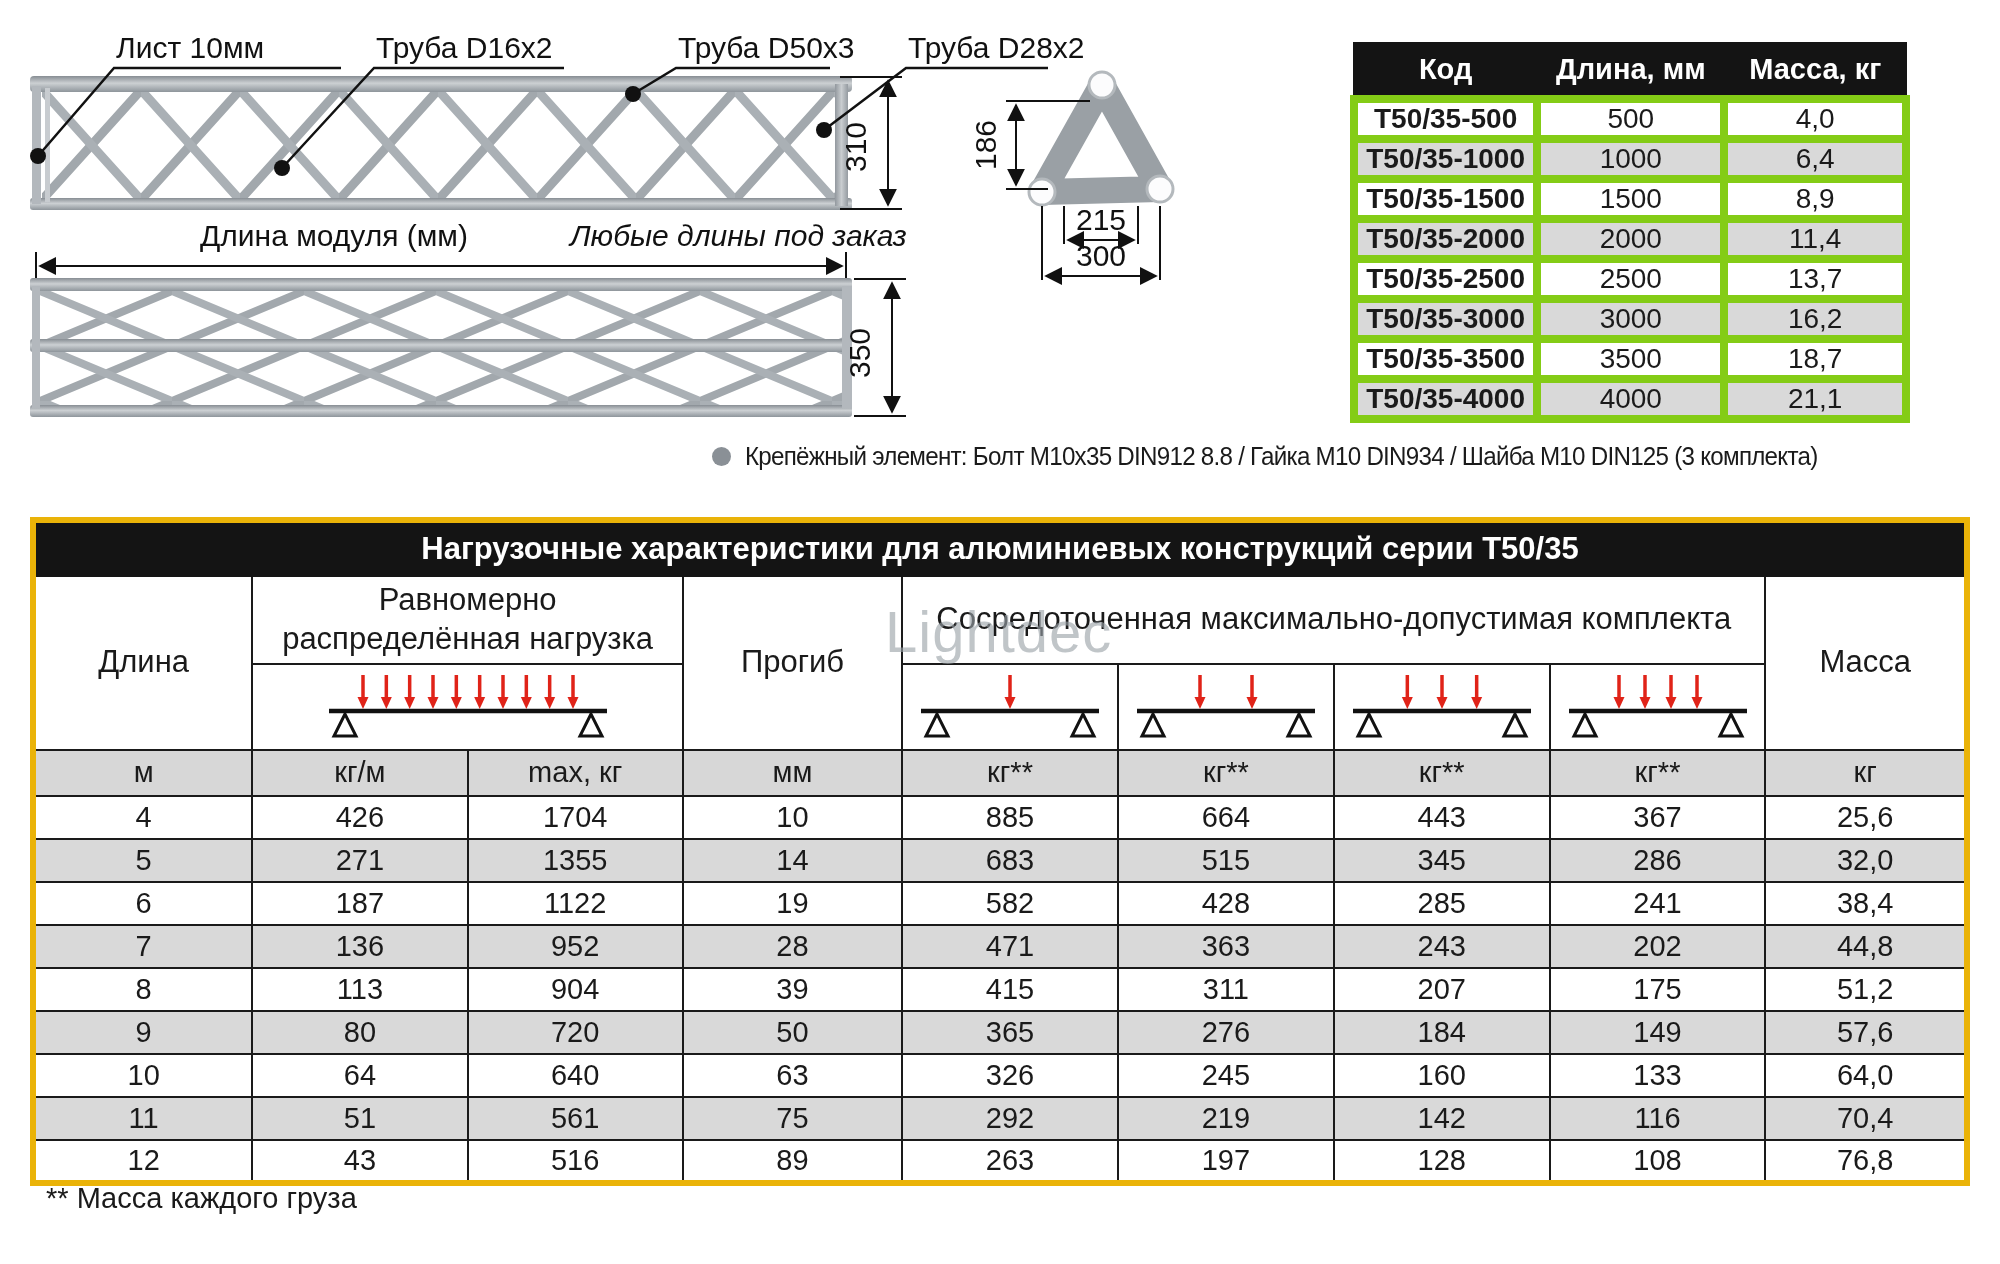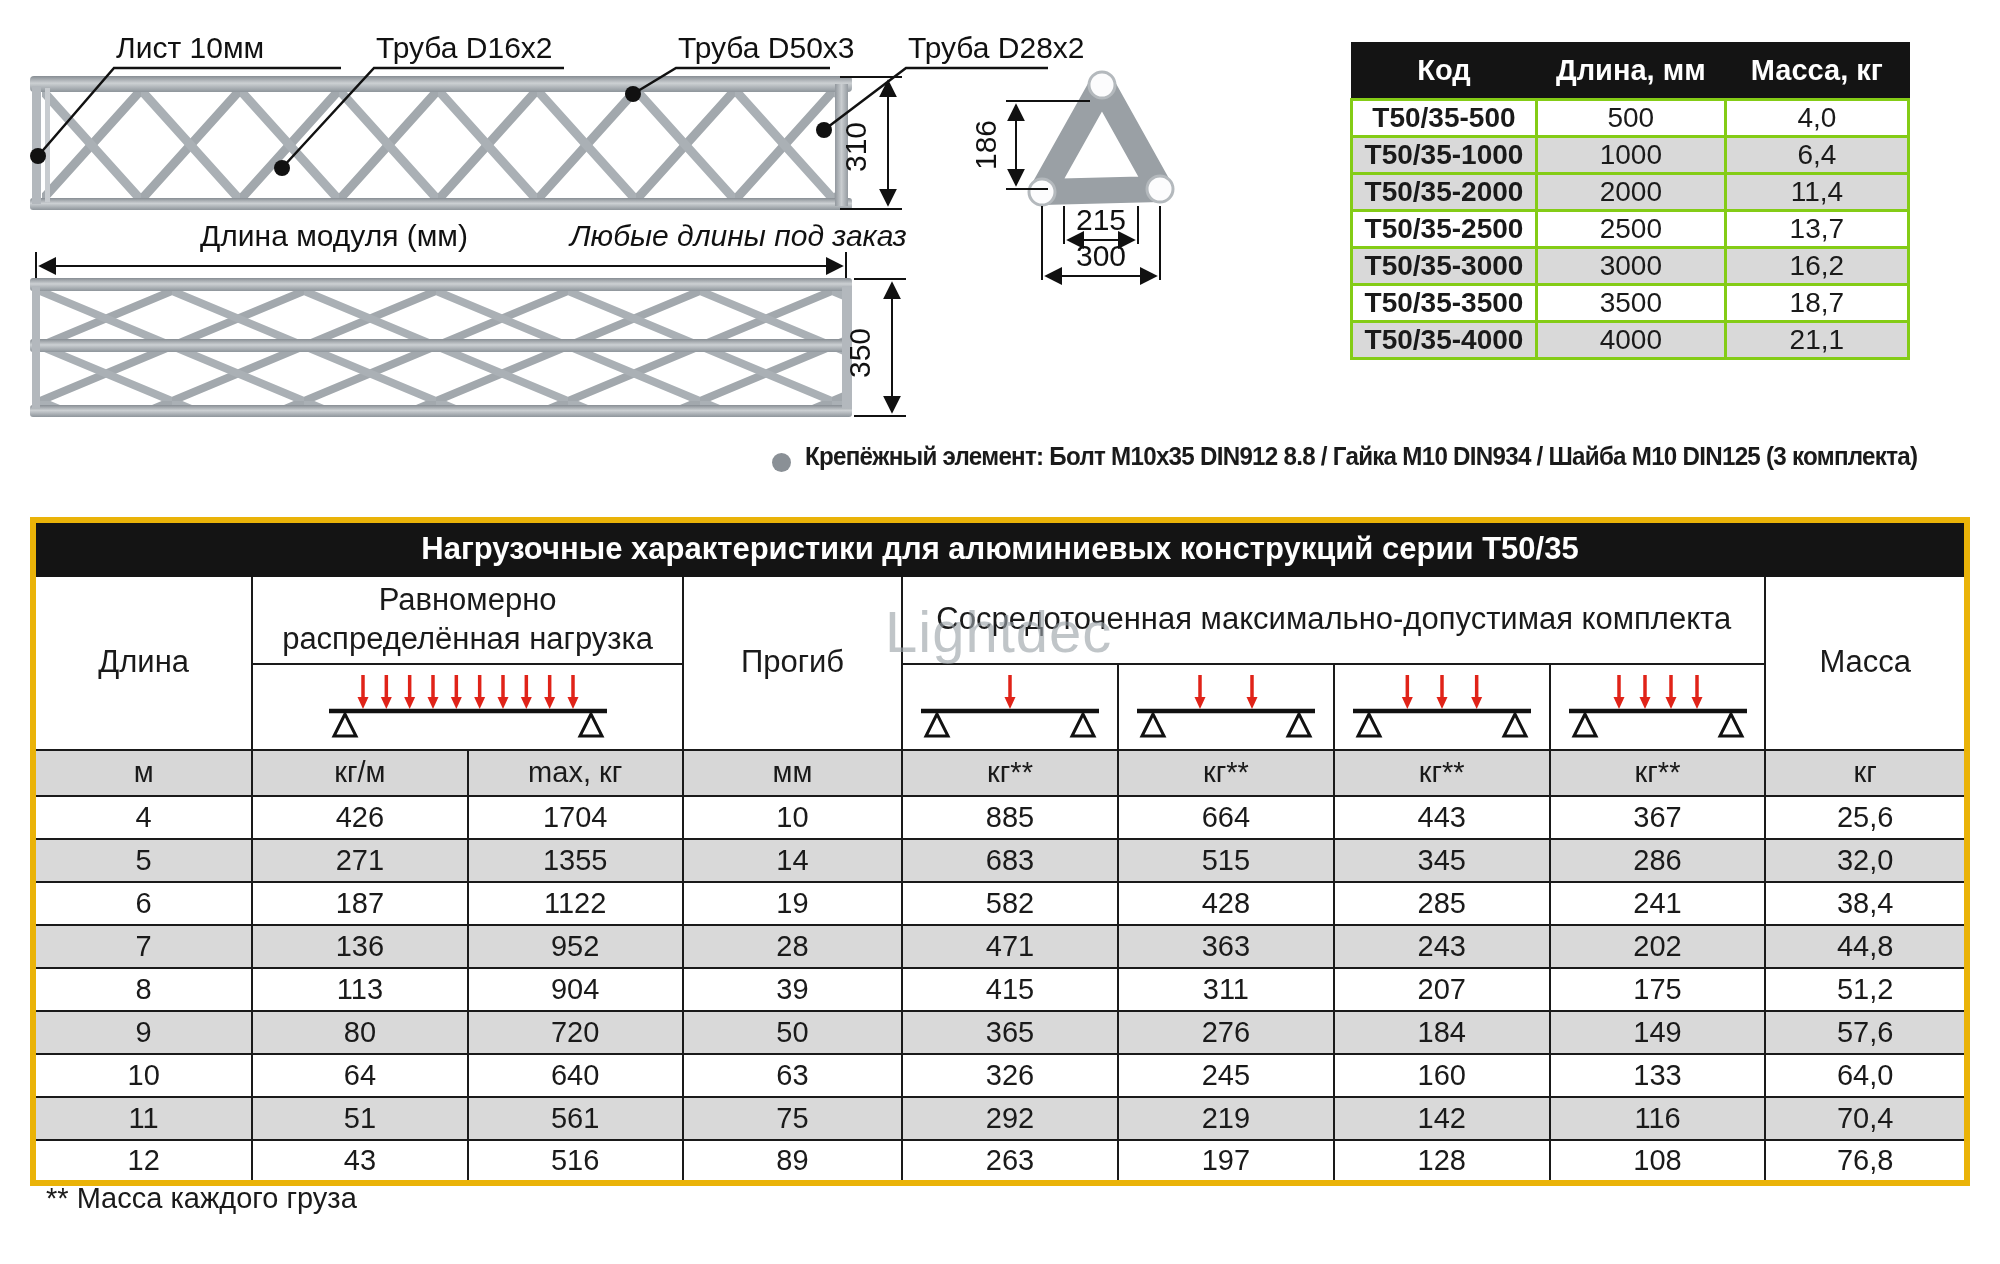--- a/index.html
+++ b/index.html
@@ -9,26 +9,26 @@
 
   
   #drawings { position:absolute; left:0; top:0; }
   .dwg-label { font-size:30px; fill:#111; font-family:"Liberation Sans", sans-serif; }
   .dwg-label-i { font-style:italic; }
   .dwg-dim { font-size:30px; fill:#111; font-family:"Liberation Sans", sans-serif; }
 
   
   table.codes { position:absolute; left:1350px; top:42px; width:560px; border-collapse:collapse; table-layout:fixed; }
   table.codes th { background:#141414; color:#fff; font-weight:bold; font-size:29px; height:56px; border:2px solid #141414; text-align:center; }
-  table.codes td { border:3px solid #84cc16; text-align:center; font-size:28px; height:37px; background:#fff; }
+  table.codes td { border:8px solid #84cc16; text-align:center; font-size:28px; height:37px; background:#fff; }
   table.codes td.code-cell { font-weight:bold; }
   table.codes tr.alt td { background:#d9d9d9; }
 
   
-  #fastener-note { position:absolute; left:772px; top:441px; display:flex; align-items:flex-end; white-space:nowrap;font-weight:bold; }
+  #fastener-note { position:absolute; left:712px; top:441px; display:flex; align-items:center; white-space:nowrap; }
   #fastener-note .bullet { width:19px; height:19px; border-radius:50%; background:#8a9096; margin-right:14px; flex:0 0 auto; }
   #fastener-note .note-text { font-size:26px; letter-spacing:-0.8px; transform:scaleX(0.93); transform-origin:left center; }
 
   
   table.load { position:absolute; left:30px; top:517px; width:1940px; border-collapse:collapse; table-layout:fixed; border:6px solid #eab308; }
   table.load th, table.load td { border:2px solid #1a1a1a; }
   table.load tr.title-row th { background:#141414; color:#fff; font-size:31px; font-weight:bold; height:56px; border-color:#141414; text-align:center; }
   table.load .hdr { background:#fff; font-weight:normal; font-size:31px; text-align:center; vertical-align:middle; line-height:1.25; padding:4px; }
   table.load tr.hdr-row th { height:82px; }
   table.load tr.diagram-row th { height:86px; background:#fff; text-align:center; vertical-align:middle; }
@@ -171,20 +171,25 @@
           <td>500</td>
           <td>4,0</td>
         </tr>
 
         <tr class="alt">
           <td class="code-cell">Т50/35-1000</td>
           <td>1000</td>
           <td>6,4</td>
         </tr>
 
+        <tr>
+          <td class="code-cell">Т50/35-1500</td>
+          <td>1500</td>
+          <td>8,9</td>
+        </tr>
 
         <tr class="alt">
           <td class="code-cell">Т50/35-2000</td>
           <td>2000</td>
           <td>11,4</td>
         </tr>
 
         <tr>
           <td class="code-cell">Т50/35-2500</td>
           <td>2500</td>

